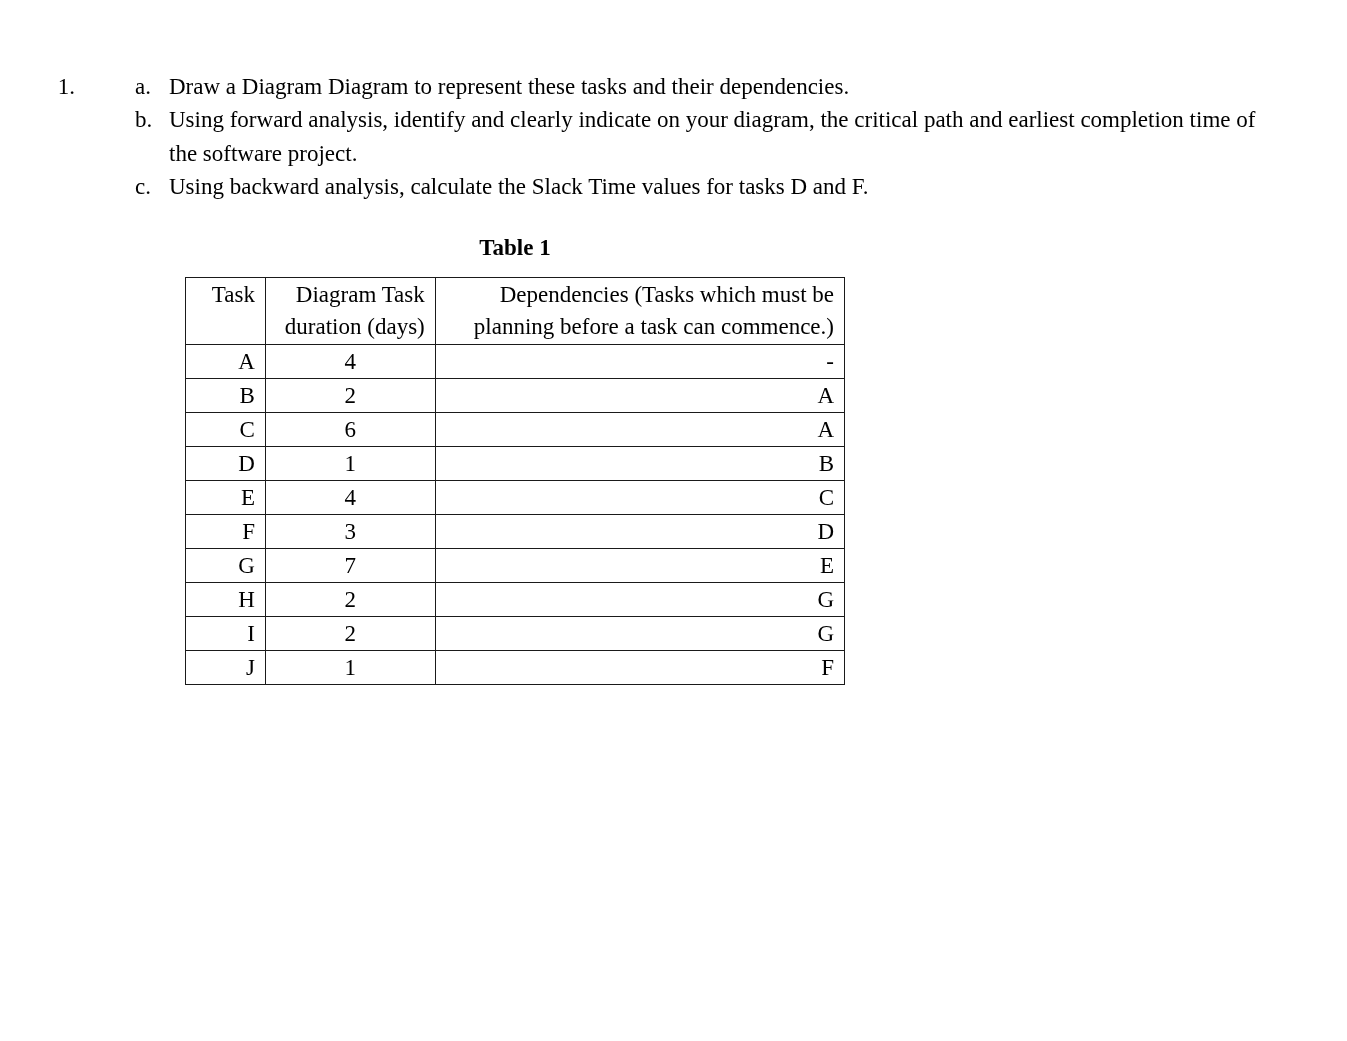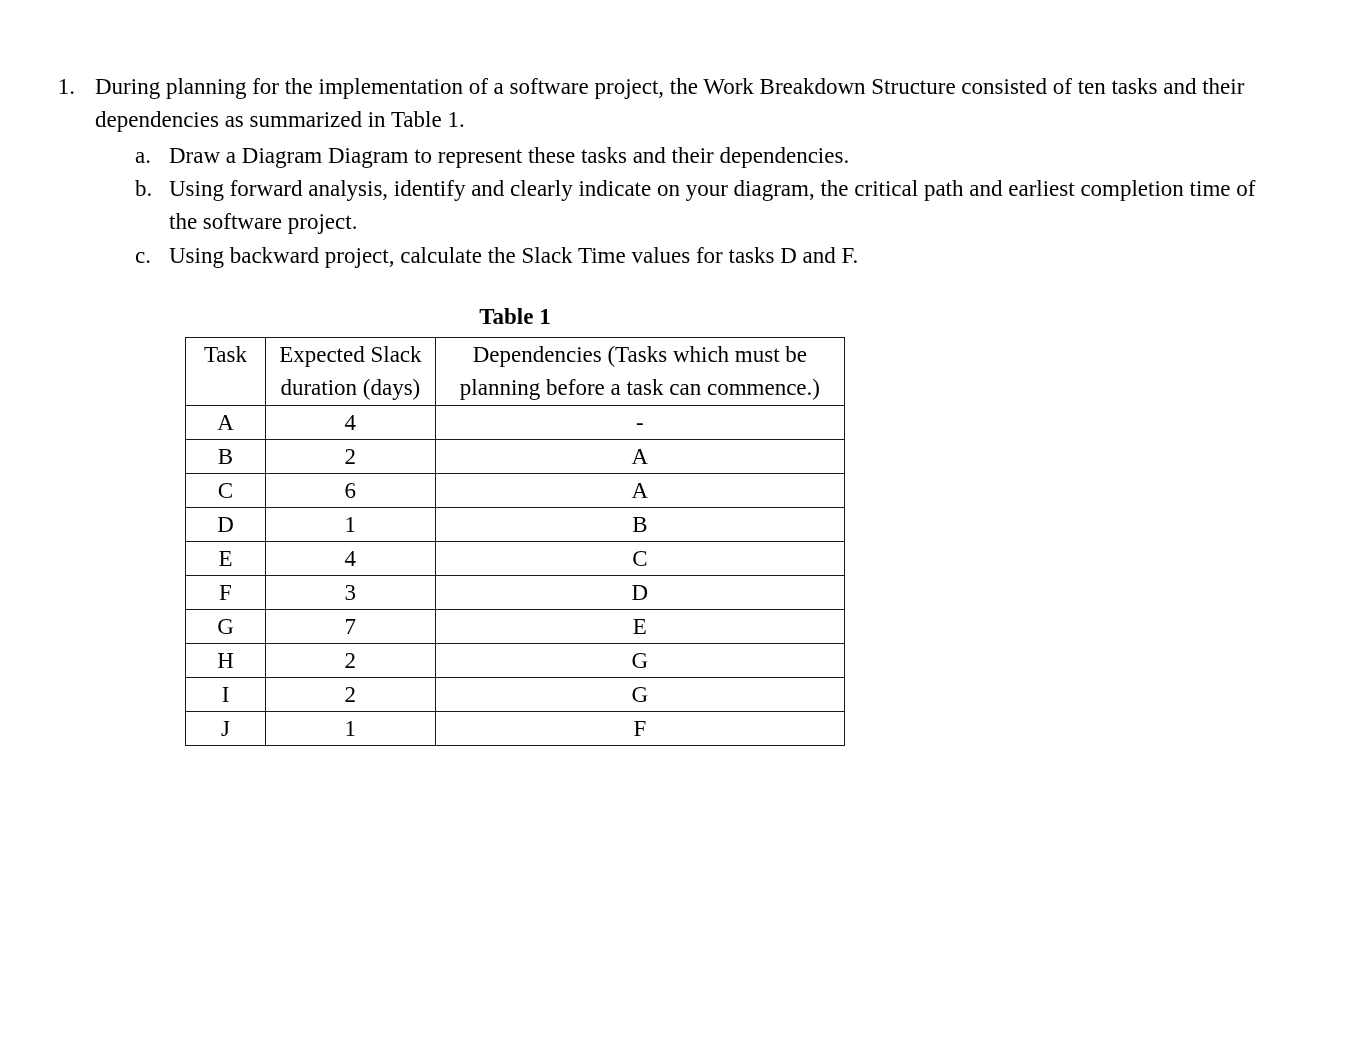--- a/index.html
+++ b/index.html
@@ -52,31 +52,31 @@
       flex: 1;
     }
     .table-section {
       margin-top: 28px;
       padding-left: 145px;
     }
     .table-caption {
       font-weight: bold;
       text-align: center;
       width: 660px;
-      margin-bottom: 4px;
+      margin-bottom: 12px;
       font-size: 23px;
     }
     table {
       border-collapse: collapse;
       width: 660px;
     }
     th, td {
       border: 1.5px solid #1a1a1a;
       padding: 0 10px;
-      text-align: center;
+      text-align: right;
       font-weight: normal;
       vertical-align: top;
       height: 34px;
       line-height: 33px;
     }
     th {
       line-height: 1.4;
       padding-top: 1px;
       padding-bottom: 1px;
       height: auto;
@@ -95,46 +95,45 @@
     }
   </style>
 </head>
 <body>
 
 <div class="question-wrapper">
 
   <div class="question-main">
     <div class="question-number">1.</div>
     <div class="question-content">
-      <div class="intro-text">During planning for the implementation of a software project, the Work Breakdown Structure consisted of ten tasks and their dependencies as summarized in Table 1.</div>
 
       <div class="subparts">
         <div class="subpart">
           <div class="subpart-letter">a.</div>
           <div class="subpart-text">Draw a Diagram Diagram to represent these tasks and their dependencies.</div>
         </div>
         <div class="subpart">
           <div class="subpart-letter">b.</div>
           <div class="subpart-text">Using forward analysis, identify and clearly indicate on your diagram, the critical path and earliest completion time of the software project.</div>
         </div>
         <div class="subpart">
           <div class="subpart-letter">c.</div>
-          <div class="subpart-text">Using backward project, calculate the Slack Time values for tasks D and F.</div>
+          <div class="subpart-text">Using backward analysis, calculate the Slack Time values for tasks D and F.</div>
         </div>
       </div>
     </div>
   </div>
 
   <div class="table-section">
     <div class="table-caption">Table 1</div>
     <table>
       <thead>
         <tr>
           <th class="col-task">Task</th>
-          <th class="col-duration">Expected Slack duration (days)</th>
+          <th class="col-duration">Diagram Task duration (days)</th>
           <th class="col-deps">Dependencies (Tasks which must be planning before a task can commence.)</th>
         </tr>
       </thead>
       <tbody id="table-body">
       <tr>
             <td class="col-task">A</td>
             <td class="col-duration center">4</td>
             <td class="col-deps">-</td>
           </tr>
           <tr>

